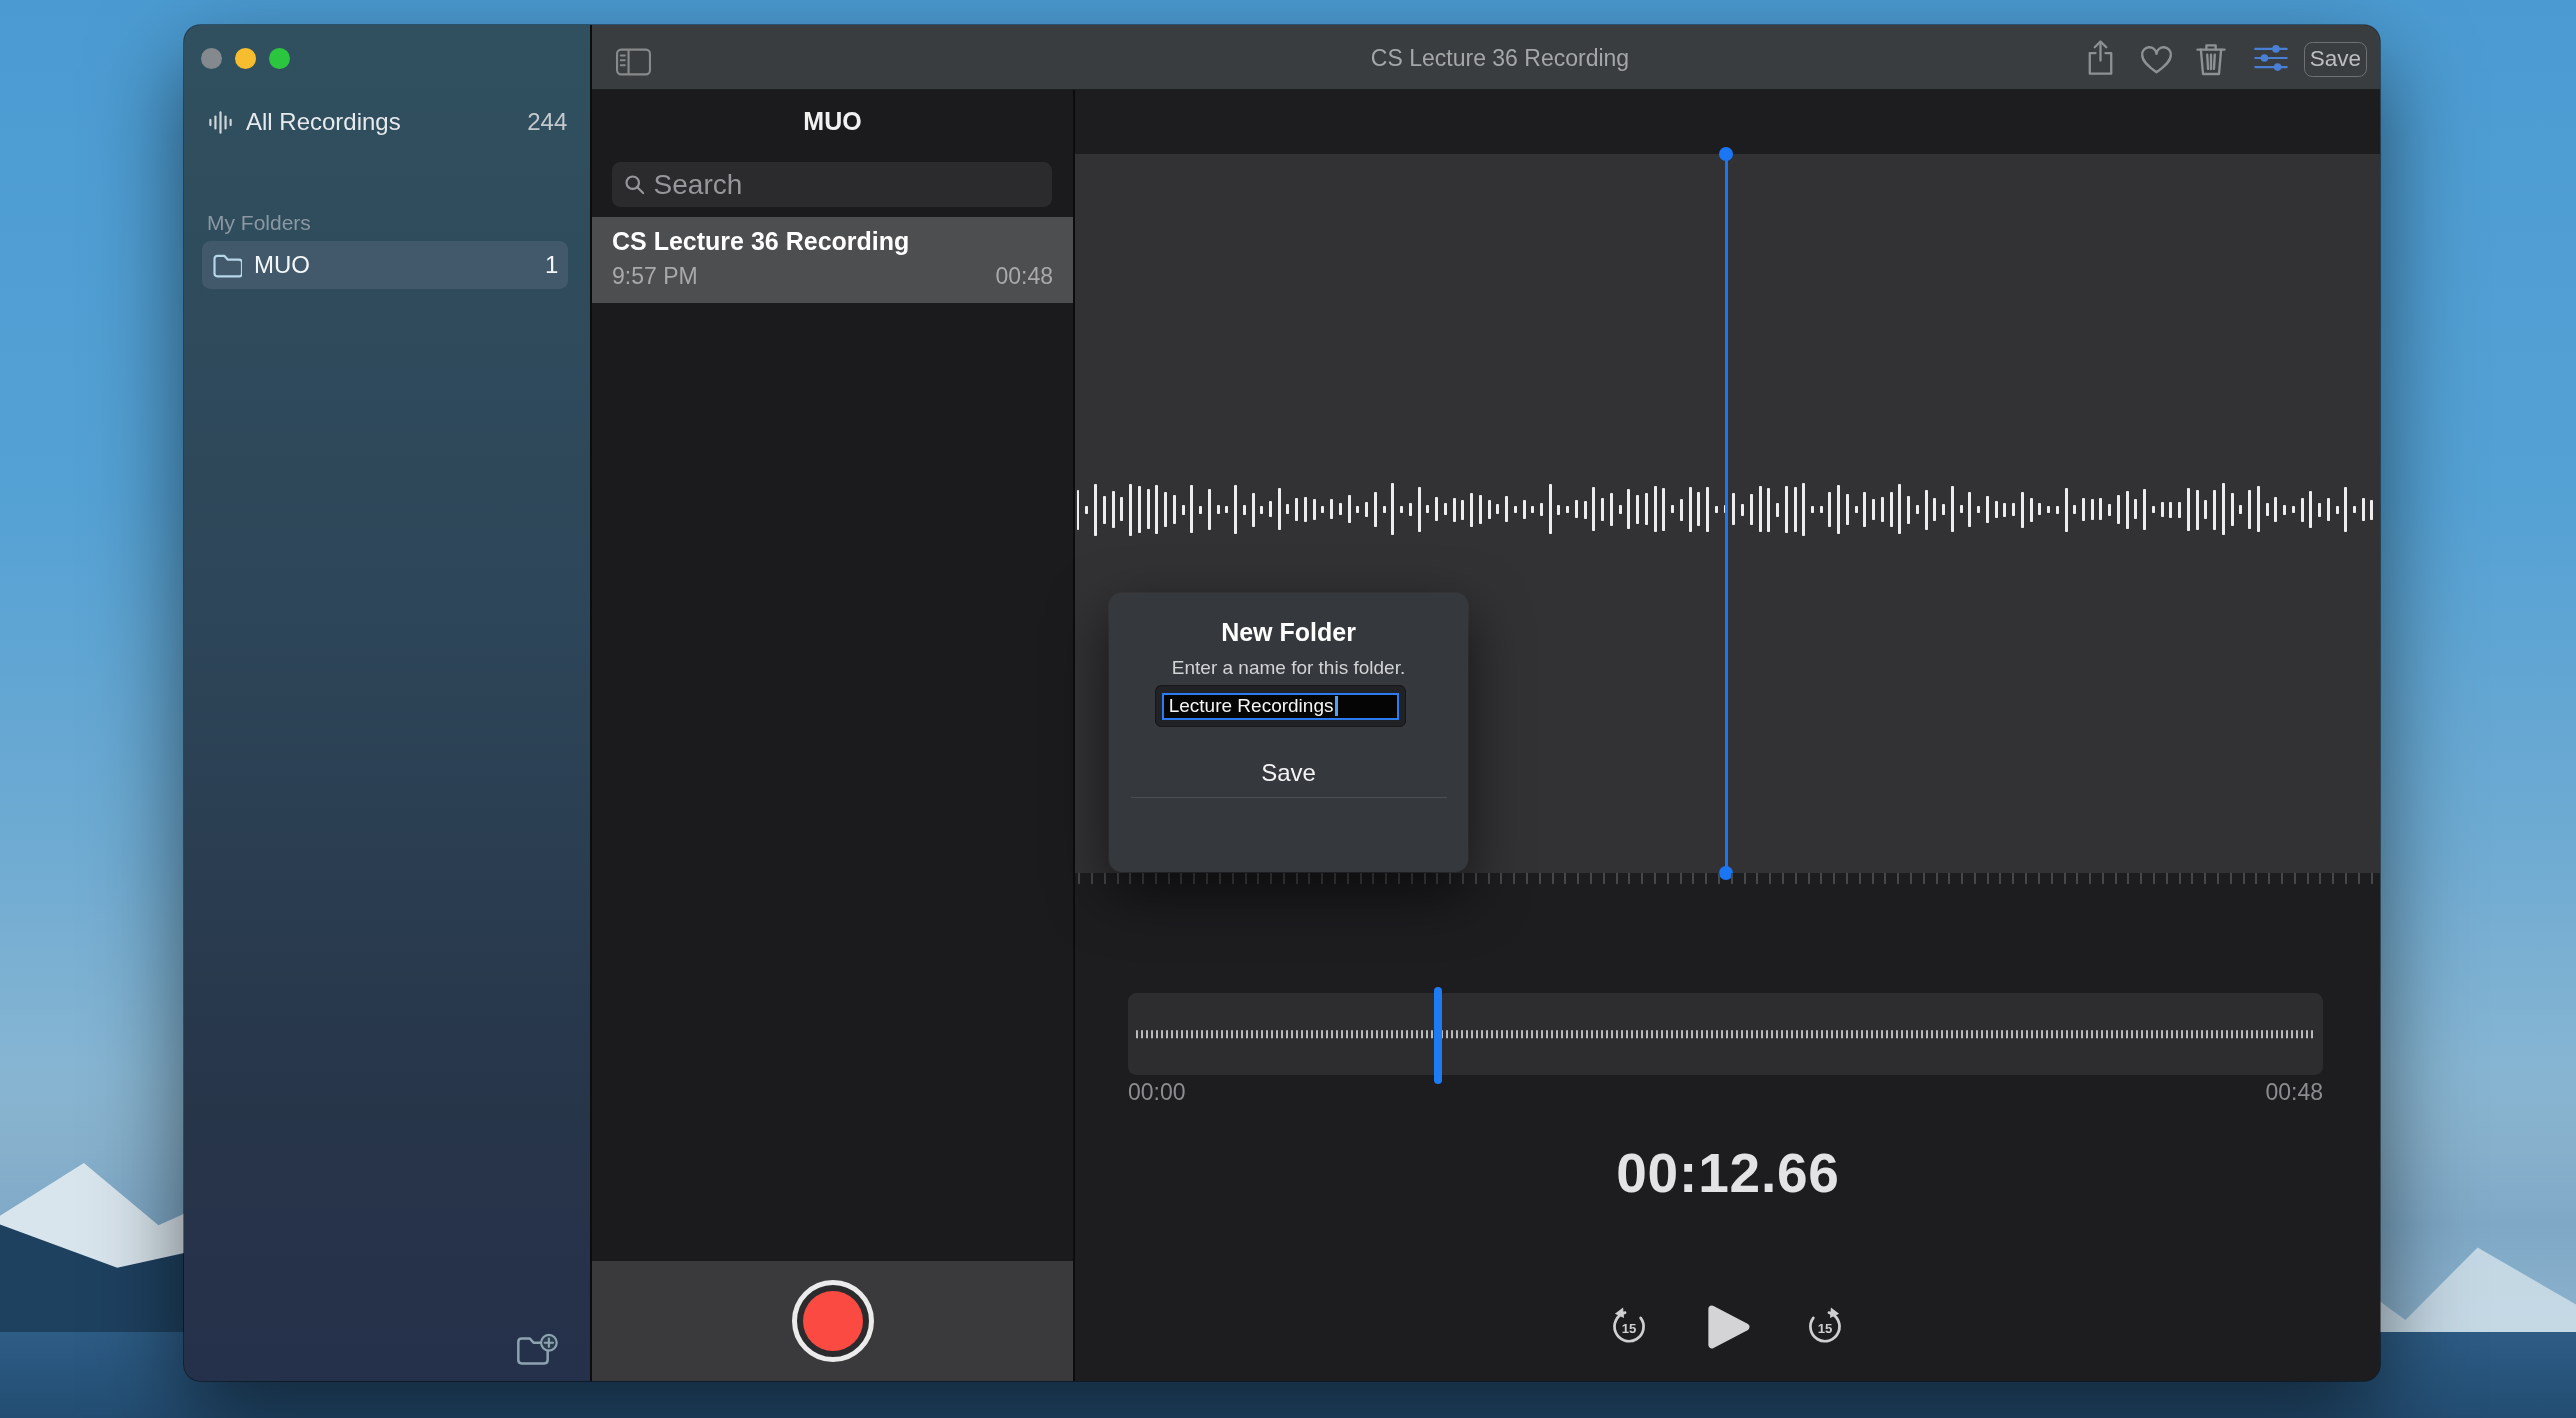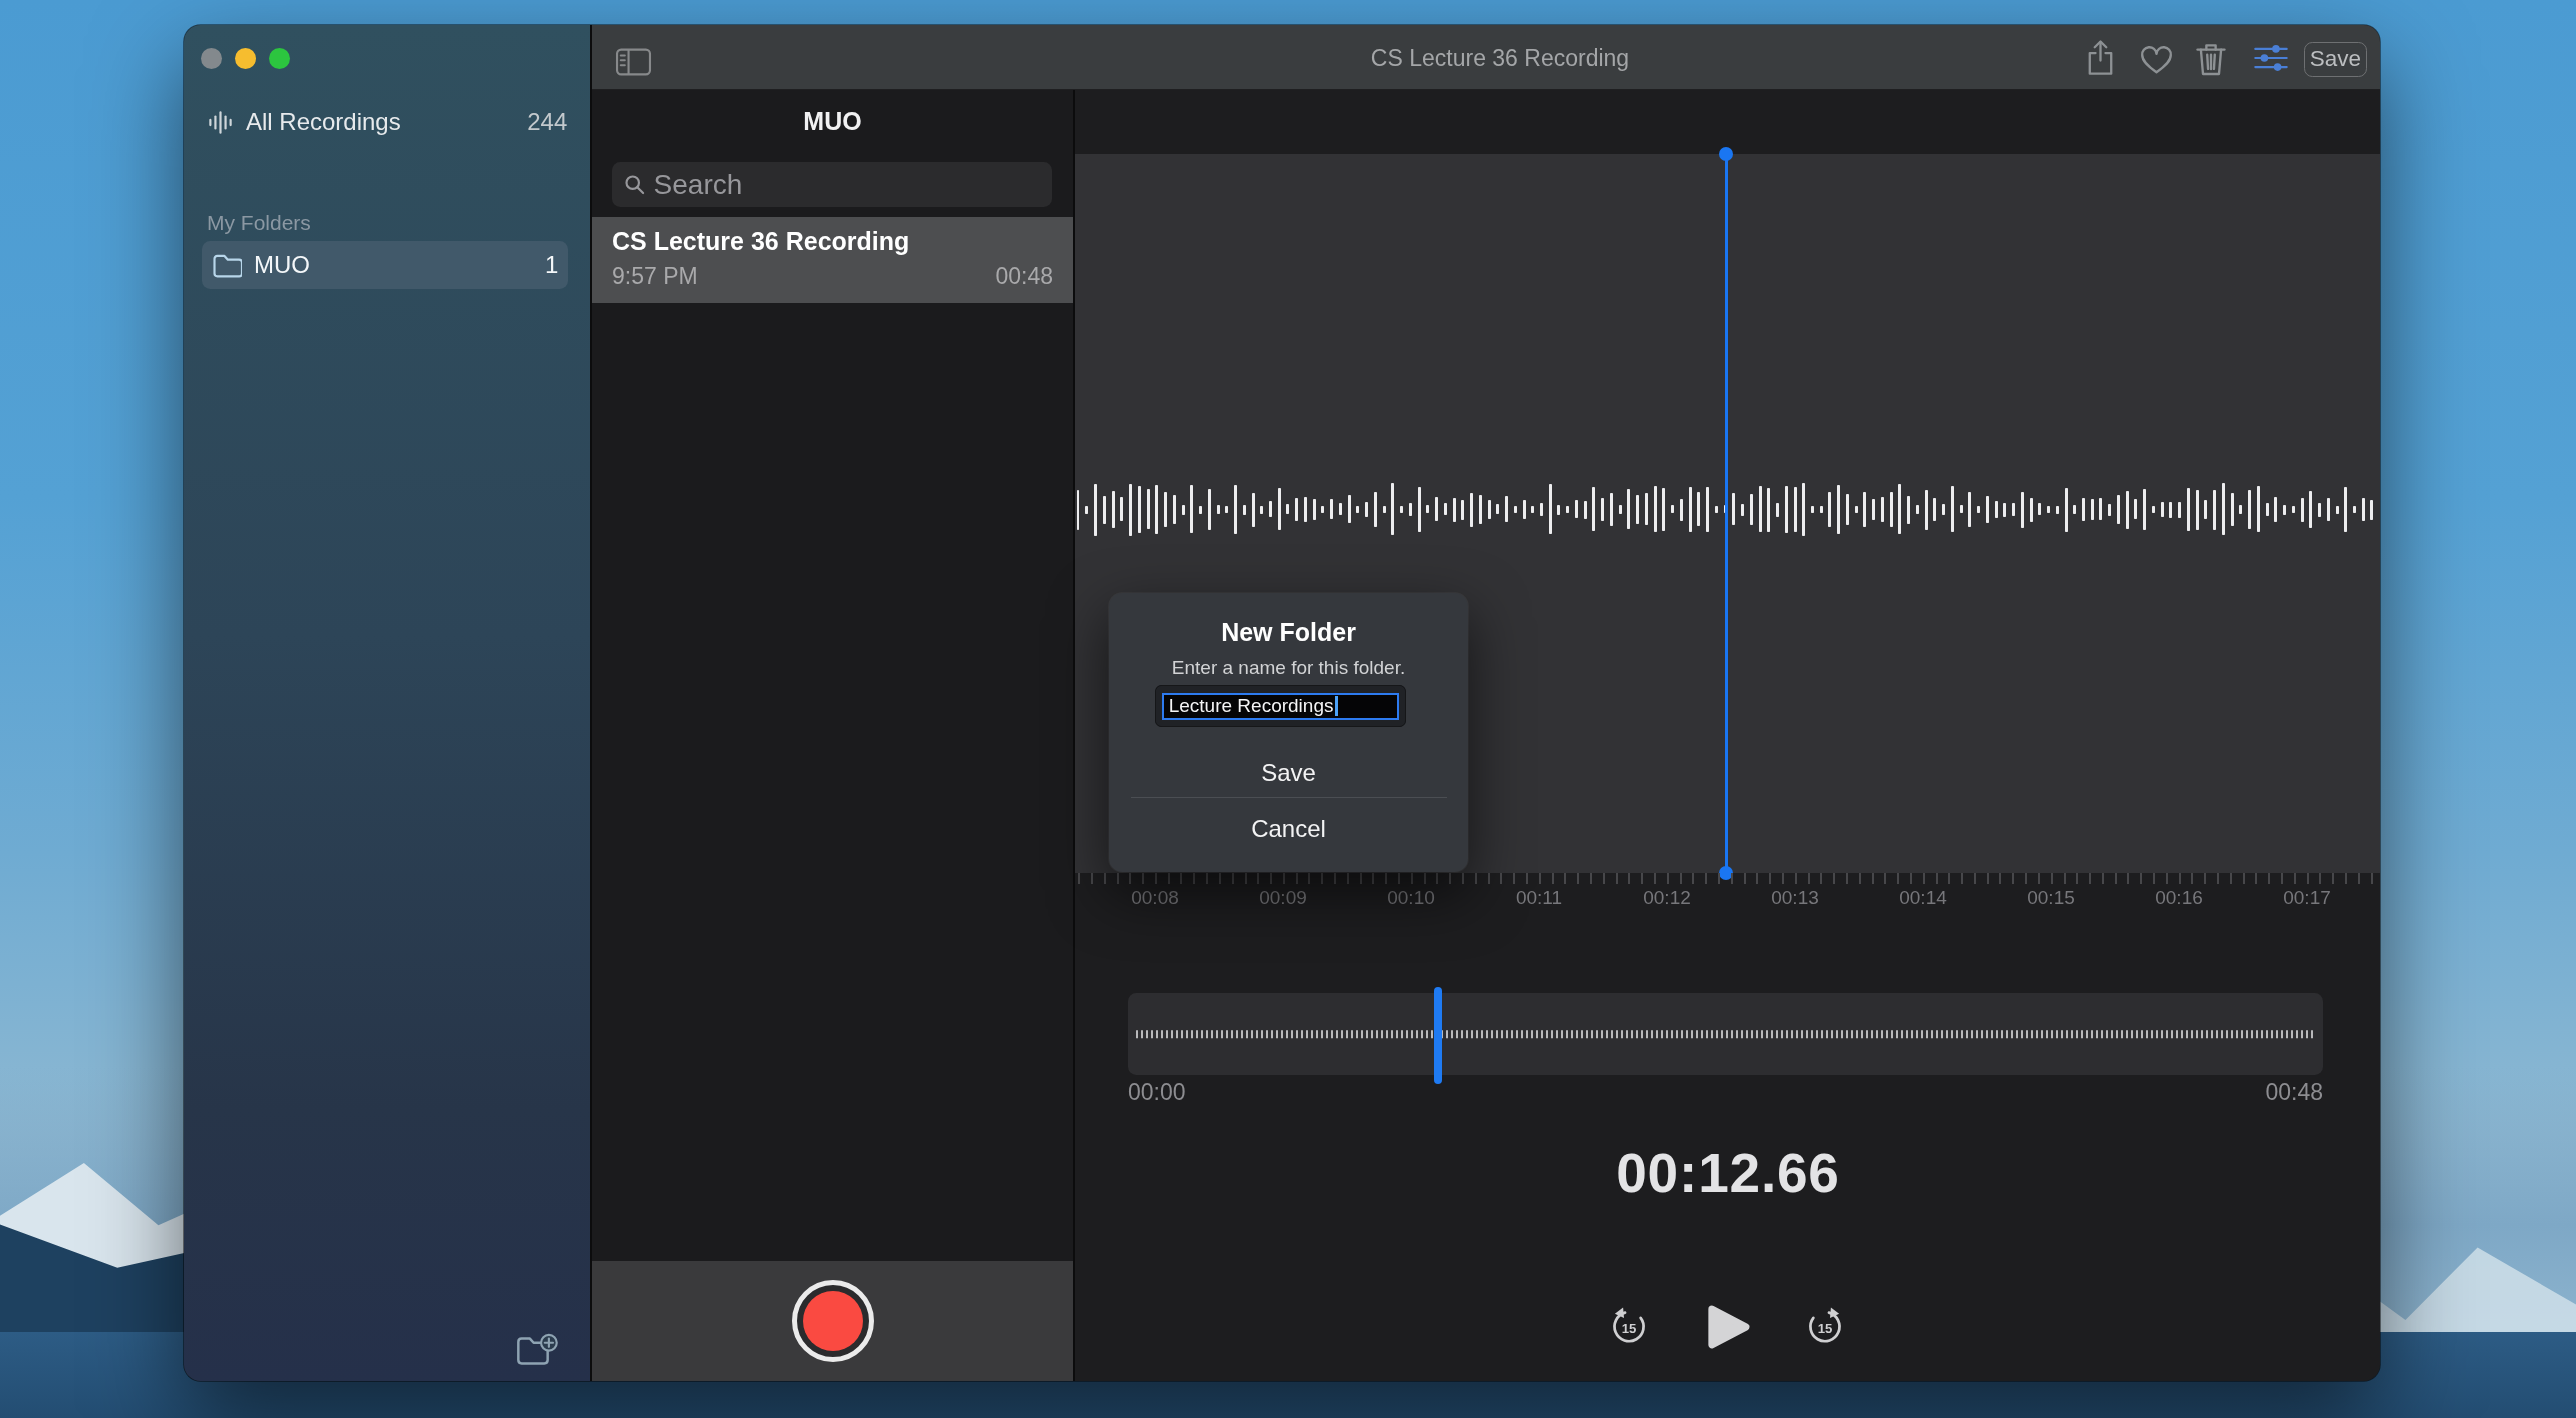--- a/index.html
+++ b/index.html
@@ -521,32 +521,20 @@
         <div class="tick" style="left: 1193px;"></div>
         <div class="tick" style="left: 1206px;"></div>
         <div class="tick" style="left: 1219px;"></div>
         <div class="tick" style="left: 1232px;"></div>
         <div class="tick" style="left: 1244px;"></div>
         <div class="tick" style="left: 1257px;"></div>
         <div class="tick" style="left: 1270px;"></div>
         <div class="tick" style="left: 1283px;"></div>
         <div class="tick" style="left: 1296px;"></div>
       </div>
-    <div id="ruler-labels">
-        <span class="rlabel" style="left: 80px;">00:08</span>
-        <span class="rlabel" style="left: 208px;">00:09</span>
-        <span class="rlabel" style="left: 336px;">00:10</span>
-        <span class="rlabel" style="left: 464px;">00:11</span>
-        <span class="rlabel" style="left: 592px;">00:12</span>
-        <span class="rlabel" style="left: 720px;">00:13</span>
-        <span class="rlabel" style="left: 848px;">00:14</span>
-        <span class="rlabel" style="left: 976px;">00:15</span>
-        <span class="rlabel" style="left: 1104px;">00:16</span>
-        <span class="rlabel" style="left: 1232px;">00:17</span>
-      </div>
 
     <div class="scrubber">
       <div class="scrub-line"></div>
     </div>
     <div class="scrub-ph"></div>
     <div class="ov-label start">00:00</div>
     <div class="ov-label end">00:48</div>
 
     <div class="time-display">00:12.66</div>
 
@@ -578,17 +566,16 @@
       <div class="dlg-title">New Folder</div>
       <div class="dlg-msg">Enter a name for this folder.</div>
       <div class="dlg-input-wrap">
         <div class="dlg-input">
           <span class="val">Lecture Recordings</span>
           <span class="caret"></span>
         </div>
       </div>
       <div class="dlg-btn dlg-save">Save</div>
       <div class="dlg-div"></div>
-      <div class="dlg-btn dlg-cancel">Cancel</div>
     </div>
   </div>
 </div>
 
 
 </body></html>

